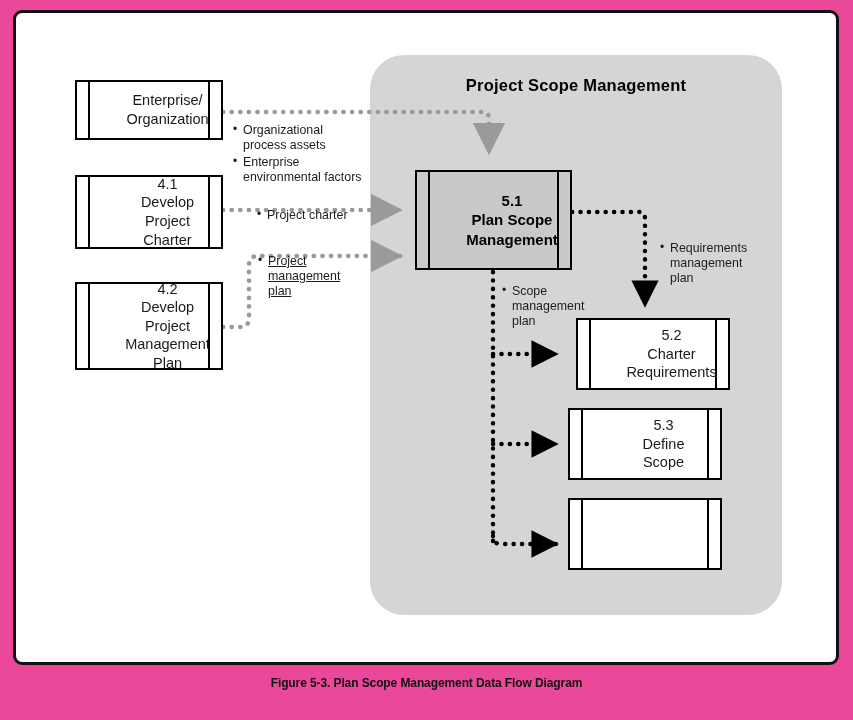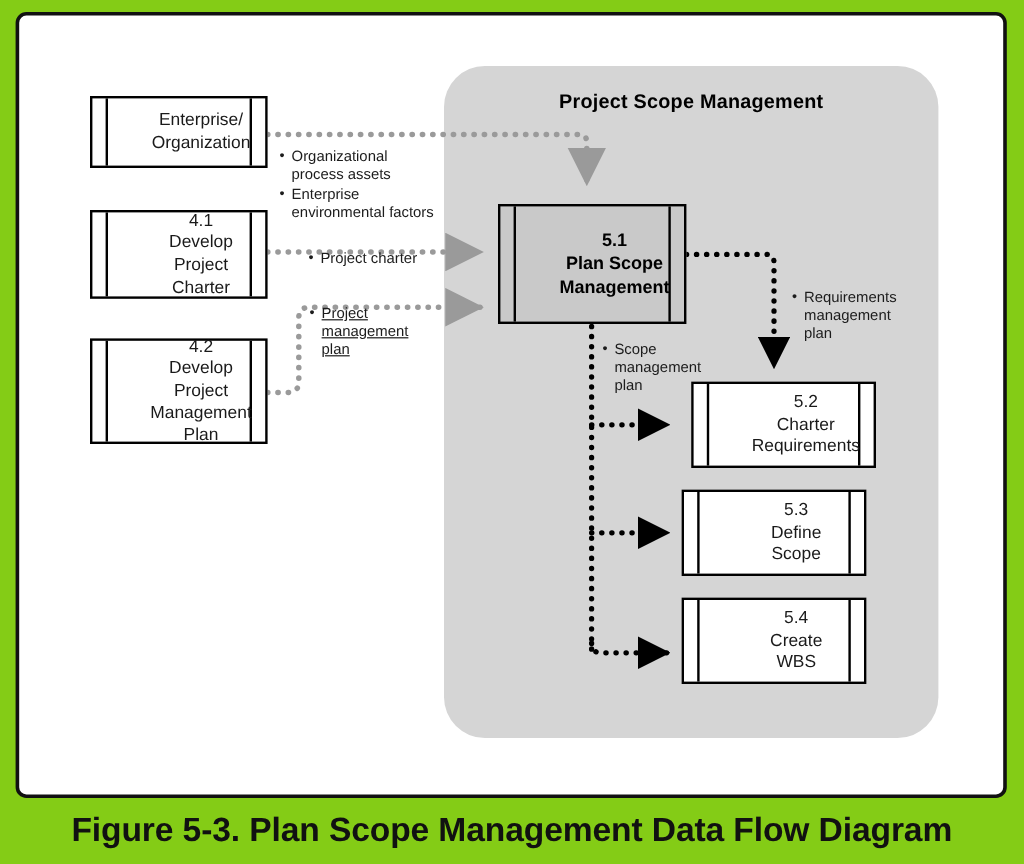--- a/index.html
+++ b/index.html
@@ -8,21 +8,21 @@
     padding: 0;
     background: #ffffff;
   }
   body {
     font-family: "Liberation Sans", sans-serif;
   }
   #page {
     position: relative;
     width: 853px;
     height: 720px;
-    background: #84cc16;
+    background: #ec4899;
     overflow: hidden;
   }
   #figure-frame {
     position: absolute;
     left: 13px;
     top: 10px;
     width: 826px;
     height: 655px;
     border: 3px solid #111111;
     border-radius: 9px;
@@ -121,21 +121,21 @@
     font-size: 12px;
     line-height: 1.22;
   }
   
   #caption {
     position: absolute;
     left: 0;
     top: 676px;
     width: 853px;
     text-align: center;
-    font-size: 28px;
+    font-size: 12px;
     font-weight: bold;
     color: #111111;
     letter-spacing: -0.1px;
   }
 </style>
 </head>
 <body>
 
 <div id="page">
 
@@ -227,25 +227,20 @@
     <span class="box-text">
       <span>5.3</span><br>
       <span>Define</span><br>
       <span>Scope</span>
     </span>
   </div>
 
   <div class="proc-box" style="left:568px; top:498px; width:154px; height:72px;">
     <span class="inner-bar-left"></span>
     <span class="inner-bar-right"></span>
-    <span class="box-text">
-      <span>5.4</span><br>
-      <span>Create</span><br>
-      <span>WBS</span>
-    </span>
   </div>
 
   <div class="annot" style="left:233px; top:123px; width:130px;">
     <ul>
       <li>
         <span>Organizational</span><br>
         <span>process assets</span>
       </li>
       <li>
         <span>Enterprise</span><br>

